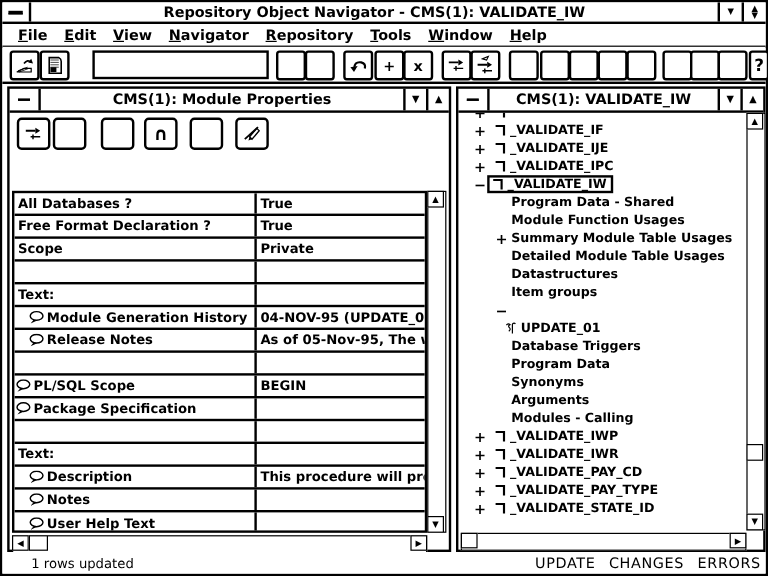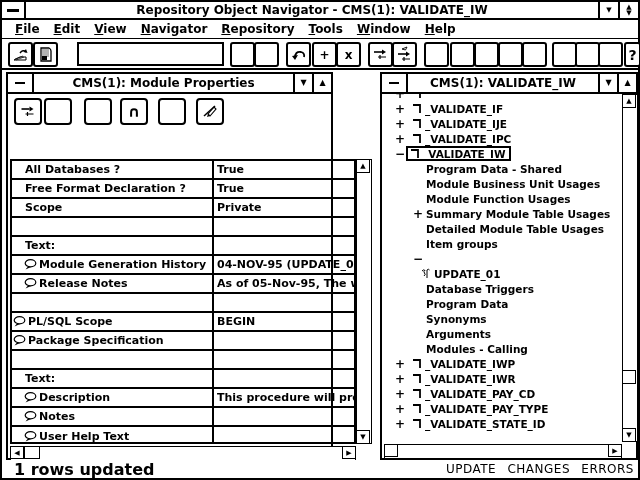--- a/index.html
+++ b/index.html
@@ -34,21 +34,21 @@
 
   
   .cwtools { position:absolute; left:0; top:22px; height:32px; }
   .cwbtn { position:absolute; top:2px; width:28px; height:27px; border:2px solid #000; border-radius:4px; background:#fff; display:flex; align-items:center; justify-content:center; font-weight:bold; font-size:15px; }
 
   
   .ptable { position:absolute; left:2px; top:85px; width:346px; height:285px; border:2px solid #000; overflow:hidden; }
   .prow { display:flex; height:19px; border-bottom:2px solid #000; }
   .prow:last-child { border-bottom:none; }
   .pcell { white-space:nowrap; overflow:hidden; font-weight:bold; font-size:11px; line-height:17px; }
-  .plab { width:202px; border-right:2px solid #000; display:flex; align-items:center; padding-left:13px; }
+  .plab { width:202px; border-right:2px solid #000; display:flex; align-items:center; padding-left:3px; }
   .plab.ind { padding-left:12px; }
   .plab.flush { padding-left:1px; }
   .pval { flex:1; padding-left:3px; }
   .bubble { display:inline-flex; margin-right:2px; flex:none; }
 
   
   .vscroll { position:absolute; width:16px; border:1px solid #000; background:#fff; }
   .hscroll { position:absolute; height:15px; border:1px solid #000; background:#fff; }
   .sb-btn { position:absolute; background:#fff; border:1px solid #000; display:flex; align-items:center; justify-content:center; font-size:7px; }
   .sb-v { left:-1px; width:14px; height:14px; }
@@ -62,21 +62,21 @@
   .lv0 { padding-left:10px; }
   .lv1 { padding-left:28px; }
   .lv2 { padding-left:36px; }
   .ticon { display:inline-flex; flex:none; margin:0 1px 0 5px; }
   .ticon2 { display:inline-flex; flex:none; margin:0 2px 0 0; }
   .tlabel { padding:0 2px; }
   .selwrap { display:inline-flex; align-items:center; border:2px solid #000; height:15px; padding:0 1px; }
 
   
   .statusbar { position:absolute; left:0; right:0; top:458px; height:18px; background:#fff; display:flex; align-items:center; }
-  .status-left { font-size:16px; padding-left:12px; flex:1;font-weight:bold; }
+  .status-left { font-size:11px; padding-left:24px; flex:1; }
   .status-right { font-size:12px; padding-right:4px; letter-spacing:0.5px; word-spacing:7px; }
 
   svg { display:block; }
 </style>
 </head>
 <body>
 
 <div id="app">
 
   <div class="titlebar">
@@ -158,21 +158,21 @@
     <div class="tbtn" style="left:550px"></div>
     <div class="tbtn" style="left:573px"></div>
     <div class="tbtn" style="left:596px"></div>
     <div class="tbtn helpbtn">
         <span>?</span>
       </div>
   </div>
 
   <div class="mdi">
 
-    <div class="child" style="left:4px;width:327px;">
+    <div class="child" style="left:4px;width:370px;">
       <div class="child-titlebar">
         <div class="c-sysbox">
             <div class="sysdash" style="width:10px;height:2px;"></div>
           </div>
         <div class="c-title">CMS(1): Module Properties</div>
         <div class="c-btn"><span>▼</span></div>
         <div class="c-btn"><span>▲</span></div>
       </div>
 
       <div class="cwtools">
@@ -409,33 +409,33 @@
               </span>
             <span class="tlabel">_VALIDATE_IW</span>
           </span>
         </div>
         <div class="trow lv1">
           <span class="texp"></span>
           <span class="tlabel">Program Data - Shared</span>
         </div>
         <div class="trow lv1">
           <span class="texp"></span>
-          <span class="tlabel">Module Business Unit Usages</span>
-        </div>
-        <div class="trow lv1">
-          <span class="texp"></span>
           <span class="tlabel">Module Function Usages</span>
         </div>
         <div class="trow lv1">
           <span class="texp">+</span>
           <span class="tlabel">Summary Module Table Usages</span>
         </div>
         <div class="trow lv1">
           <span class="texp"></span>
           <span class="tlabel">Detailed Module Table Usages</span>
+        </div>
+        <div class="trow lv1">
+          <span class="texp"></span>
+          <span class="tlabel">Datastructures</span>
         </div>
         <div class="trow lv1">
           <span class="texp"></span>
           <span class="tlabel">Item groups</span>
         </div>
         <div class="trow lv1">
           <span class="texp">−</span>
         </div>
         <div class="trow lv2">
           <span class="ticon2">

